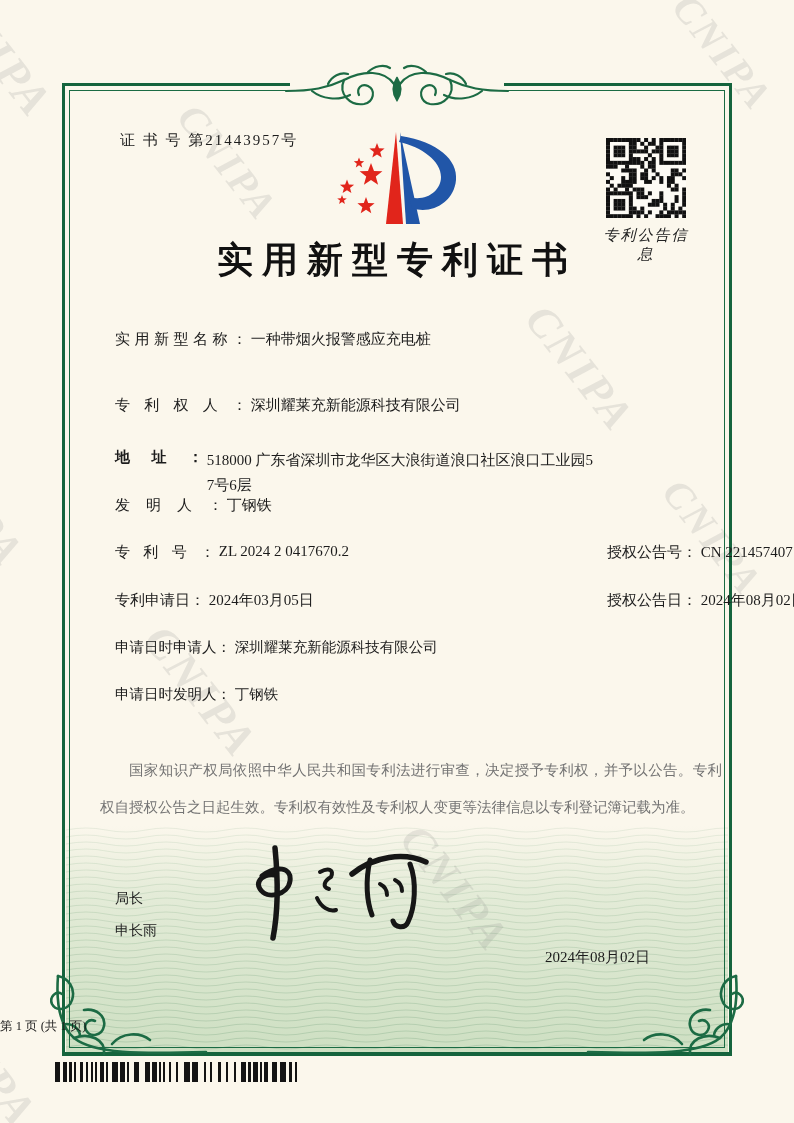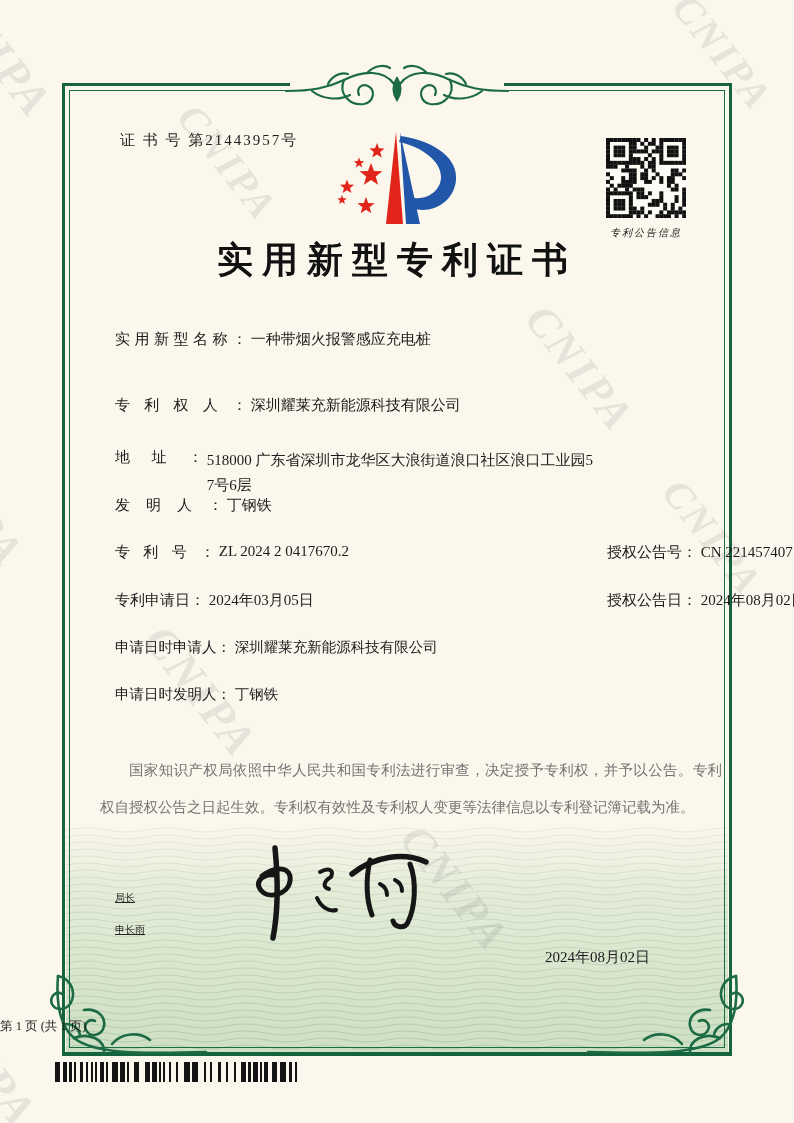--- a/index.html
+++ b/index.html
@@ -20,37 +20,37 @@
   .orn{position:absolute;z-index:4;}
   .orn-top{left:272px;top:58px;}
   .orn-bl{left:50px;top:972px;}
   .orn-br{left:584px;top:972px;transform:scaleX(-1);}
   
   .content{position:absolute;left:0;top:0;width:794px;height:980px;z-index:5;}
   .cert-no{position:absolute;left:120px;top:131px;font-size:15px;letter-spacing:2px;}
   .logo{position:absolute;left:330px;top:126px;width:150px;height:114px;}
   .qr-wrap{position:absolute;left:598px;top:138px;width:96px;text-align:center;}
   .qr-wrap svg{background:#fdfbf5;display:block;margin:0 auto;}
-  .qr-caption{margin-top:8px;font-size:10px;letter-spacing:2px;font-style:italic;color:#222;}
+  .qr-caption{margin-top:8px;font-size:15px;letter-spacing:2px;font-style:italic;color:#222;}
   .doc-title{position:absolute;left:0;top:236px;width:100%;text-align:center;font-size:36px;
       font-weight:bold;letter-spacing:9px;color:#111;}
   .row{position:absolute;left:115px;font-size:15px;white-space:nowrap;}
   .row .lbl{display:inline-block;text-align:justify;text-align-last:justify;vertical-align:top;}
   .row .val{vertical-align:top;}
   .lbl-w130{width:132px;}
-  .lbl-w88{width:88px;}
+  .lbl-w88{width:88px;font-weight:bold;}
   .lbl-w108{width:108px;}
   .lbl-w100{width:100px;}
   .rcol{position:absolute;left:455px;top:0;font-size:15px;white-space:nowrap;margin-left:37px;}
   .addr-val{display:inline-block;white-space:normal;width:470px;line-height:25px;}
   .small-row{font-size:14.5px;}
   .paragraph{position:absolute;left:100px;top:752px;width:622px;font-size:14.5px;line-height:37px;
       text-indent:2em;color:#737373;text-align:justify;}
   .officer{position:absolute;left:115px;top:882px;font-family:"Liberation Sans",sans-serif;
-      font-size:10px;color:#222;line-height:32px;z-index:6;text-decoration:underline;}
+      font-size:14px;color:#222;line-height:32px;z-index:6;}
   .signature{position:absolute;left:232px;top:840px;z-index:6;}
   .grant-date{position:absolute;left:545px;top:948px;font-size:15px;z-index:6;}
   .page-indicator{position:absolute;left:0;top:1018px;width:100%;text-align:left;font-size:12.5px;z-index:6;}
   .barcode{position:absolute;left:55px;top:1062px;z-index:6;}
 </style>
 </head>
 <body>
 
 <div class="page">
 

